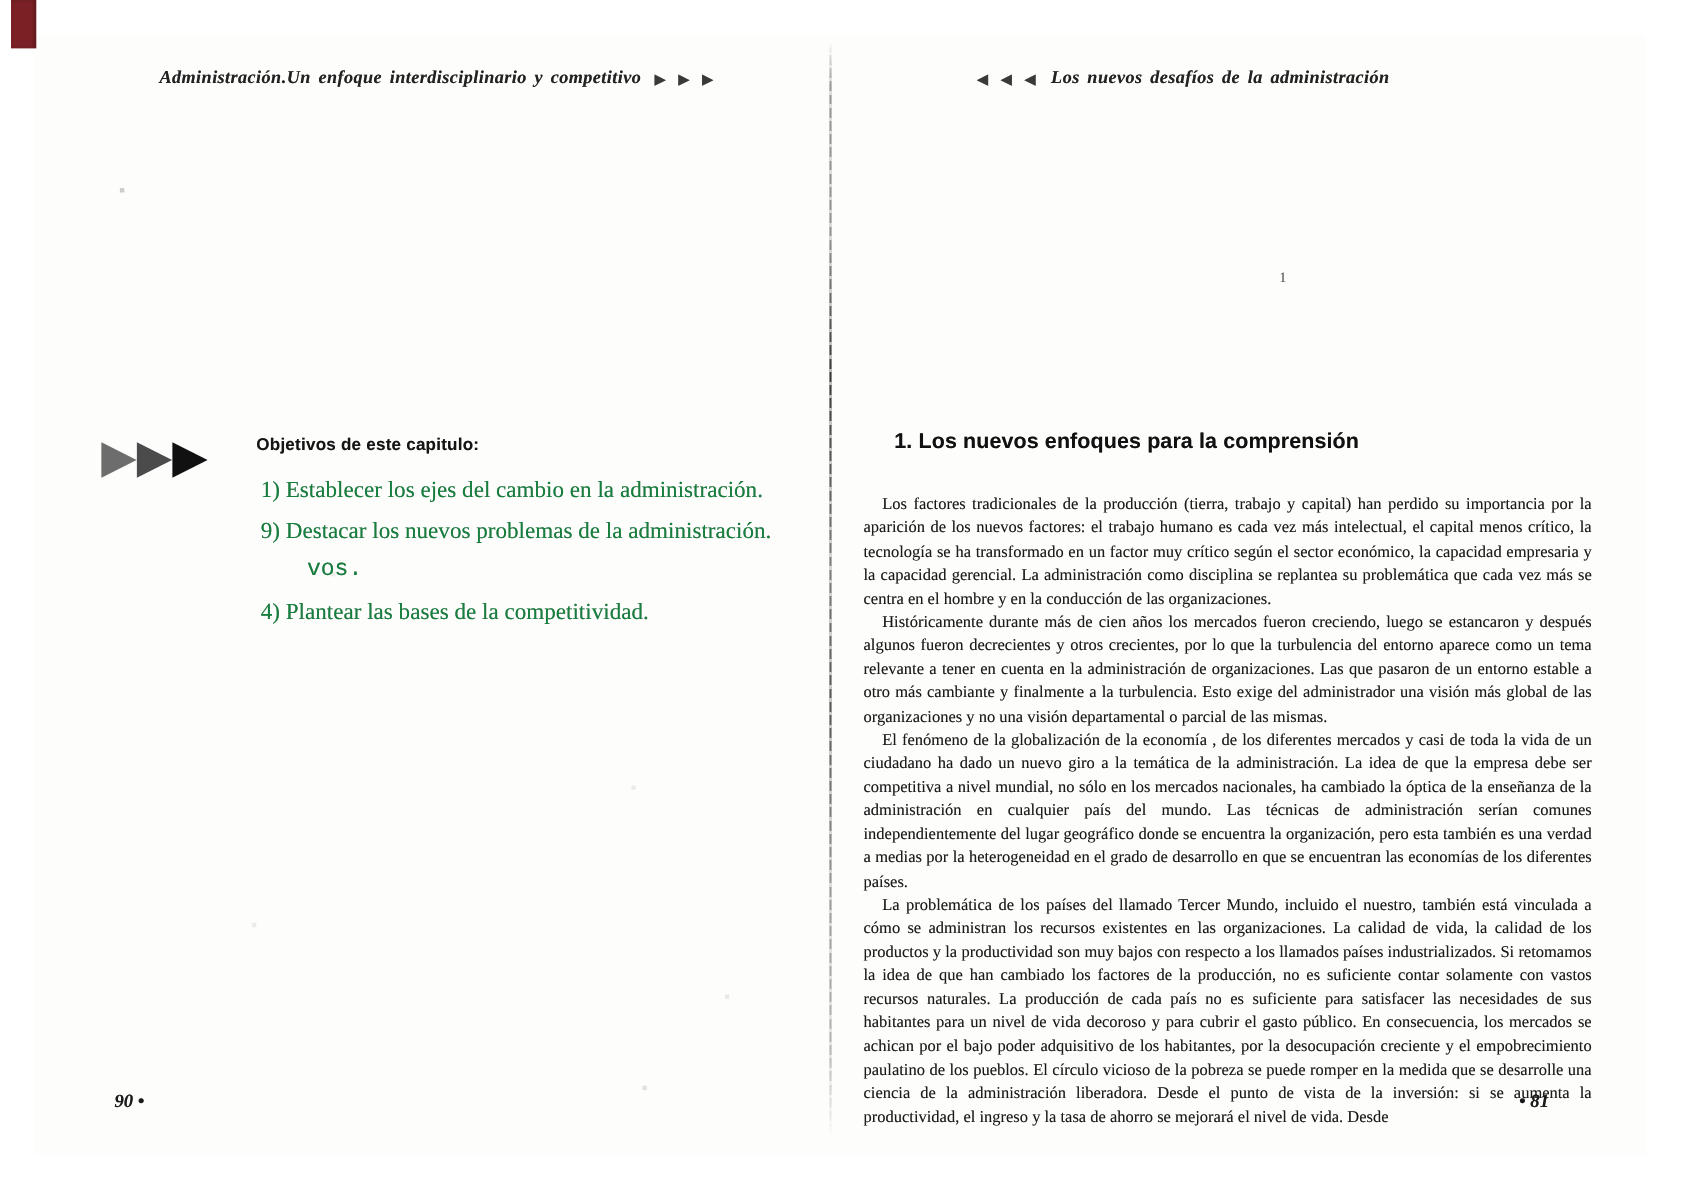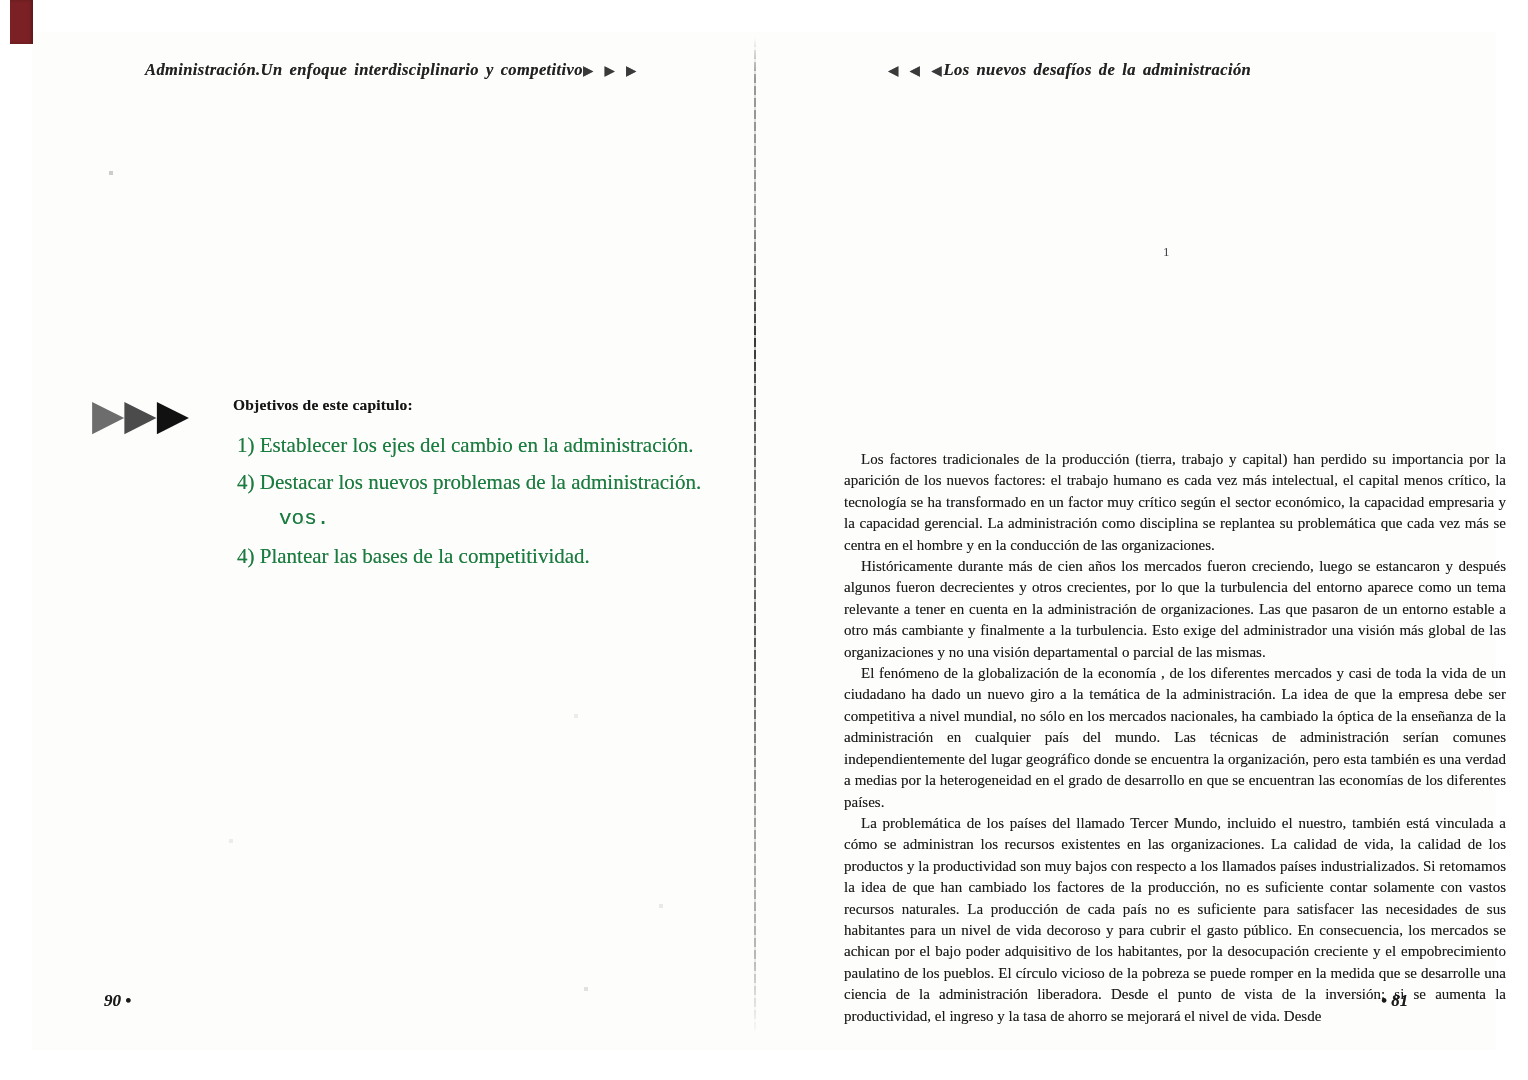--- a/index.html
+++ b/index.html
@@ -45,21 +45,22 @@
     position: absolute; left: 0; top: 0; width: 2px; height: 100%;
     background: repeating-linear-gradient(to bottom,
       rgba(255,255,255,0) 0 9px, rgba(255,255,255,0.7) 9px 12px);
   }
 
   
   .running-head {
     position: absolute;
     top: 60px;
     display: flex;
-    align-items: center;
+    align-items: flex-end;
+    gap: 12px;
     font-style: italic;
     font-weight: bold;
     font-size: 16.5px;
     letter-spacing: 0.4px;
     word-spacing: 2.5px;
     color: #222;
     text-shadow: 0 0 0.5px rgba(0,0,0,0.5);
     white-space: nowrap;
   }
   .running-head.left { left: 145px; }
@@ -84,21 +85,21 @@
     white-space: nowrap;
   }
   .logo-arrows span { font-size: 42px; }
   .logo-arrows .a1 { color: #4a4a4a; opacity: 0.8; }
   .logo-arrows .a2 { color: #383838; opacity: 0.9; }
   .logo-arrows .a3 { color: #111111; }
 
   .obj-heading {
     position: absolute;
     left: 233px; top: 396px;
-    font-family: Liberation Serif, serif;
+    font-family: Liberation Sans, sans-serif;
     font-weight: bold;
     font-size: 15.5px;
     letter-spacing: 0.2px;
     color: #151515;
     text-shadow: 0 0 0.4px rgba(0,0,0,0.45);
   }
   .obj-list {
     position: absolute;
     left: 237px; top: 434px;
     width: 490px;
@@ -132,21 +133,21 @@
     font-size: 19.5px;
     line-height: 27px;
     color: #111;
     letter-spacing: 0.1px;
     text-shadow: 0 0 0.4px rgba(0,0,0,0.45);
   }
   .section-title .t2 { display: block; padding-left: 28px; }
 
   .body-col {
     position: absolute;
-    left: 844px; top: 449px;
+    left: 785px; top: 449px;
     width: 662px;
     font-size: 15px;
     line-height: 21.4px;
     text-align: justify;
     color: #1b1b1b;
     text-shadow: 0 0 0.45px rgba(0,0,0,0.42);
   }
   .body-col p { margin: 0; text-indent: 17px; }
 
   .stray-mark {
@@ -189,21 +190,21 @@
   </div>
 
   <div class="obj-heading">Objetivos de este capitulo:</div>
 
   <div class="obj-list">
     <div class="obj-item">
       <span>1) Establecer los ejes del cambio en la administración.</span>
       
     </div>
     <div class="obj-item">
-      <span>4) Destacar los nuevos problemas de la administración.</span>
+      <span>9) Destacar los nuevos problemas de la administración.</span>
       
     </div>
     <div class="obj-item">
       <span class="wrap-line">vos.</span>
     </div>
     <div class="obj-item">
       <span>4) Plantear las bases de la competitividad.</span>
       
     </div>
   </div>
@@ -211,20 +212,21 @@
   <div class="pageno left-no">90 •</div>
 
   <div class="running-head right">
     <span class="head-arrows">◀ ◀ ◀</span>
     <span>Los nuevos desafíos de la administración</span>
   </div>
 
   <div class="stray-mark">1</div>
 
   <div class="section-title">
+    <span class="t1">1. Los nuevos enfoques para la comprensión</span>
   </div>
 
   <div class="body-col">
     <p>Los factores tradicionales de la producción (tierra, trabajo y capital) han perdido su importancia por la aparición de los nuevos factores: el trabajo humano es cada vez más intelectual, el capital menos crítico, la tecnología se ha transformado en un factor muy crítico según el sector económico, la capacidad empresaria y la capacidad gerencial. La administración como disciplina se replantea su problemática que cada vez más se centra en el hombre y en la conducción de las organizaciones.</p>
     <p>Históricamente durante más de cien años los mercados fueron creciendo, luego se estancaron y después algunos fueron decrecientes y otros crecientes, por lo que la turbulencia del entorno aparece como un tema relevante a tener en cuenta en la administración de organizaciones. Las que pasaron de un entorno estable a otro más cambiante y finalmente a la turbulencia. Esto exige del administrador una visión más global de las organizaciones y no una visión departamental o parcial de las mismas.</p>
     <p>El fenómeno de la globalización de la economía , de los diferentes mercados y casi de toda la vida de un ciudadano ha dado un nuevo giro a la temática de la administración. La idea de que la empresa debe ser competitiva a nivel mundial, no sólo en los mercados nacionales, ha cambiado la óptica de la enseñanza de la administración en cualquier país del mundo. Las técnicas de administración serían comunes independientemente del lugar geográfico donde se encuentra la organización, pero esta también es una verdad a medias por la heterogeneidad en el grado de desarrollo en que se encuentran las economías de los diferentes países.</p>
     <p>La problemática de los países del llamado Tercer Mundo, incluido el nuestro, también está vinculada a cómo se administran los recursos existentes en las organizaciones. La calidad de vida, la calidad de los productos y la productividad son muy bajos con respecto a los llamados países industrializados. Si retomamos la idea de que han cambiado los factores de la producción, no es suficiente contar solamente con vastos recursos naturales. La producción de cada país no es suficiente para satisfacer las necesidades de sus habitantes para un nivel de vida decoroso y para cubrir el gasto público. En consecuencia, los mercados se achican por el bajo poder adquisitivo de los habitantes, por la desocupación creciente y el empobrecimiento paulatino de los pueblos. El círculo vicioso de la pobreza se puede romper en la medida que se desarrolle una ciencia de la administración liberadora. Desde el punto de vista de la inversión: si se aumenta la productividad, el ingreso y la tasa de ahorro se mejorará el nivel de vida. Desde</p>
   </div>
 
   <div class="pageno right-no">• 81</div>

